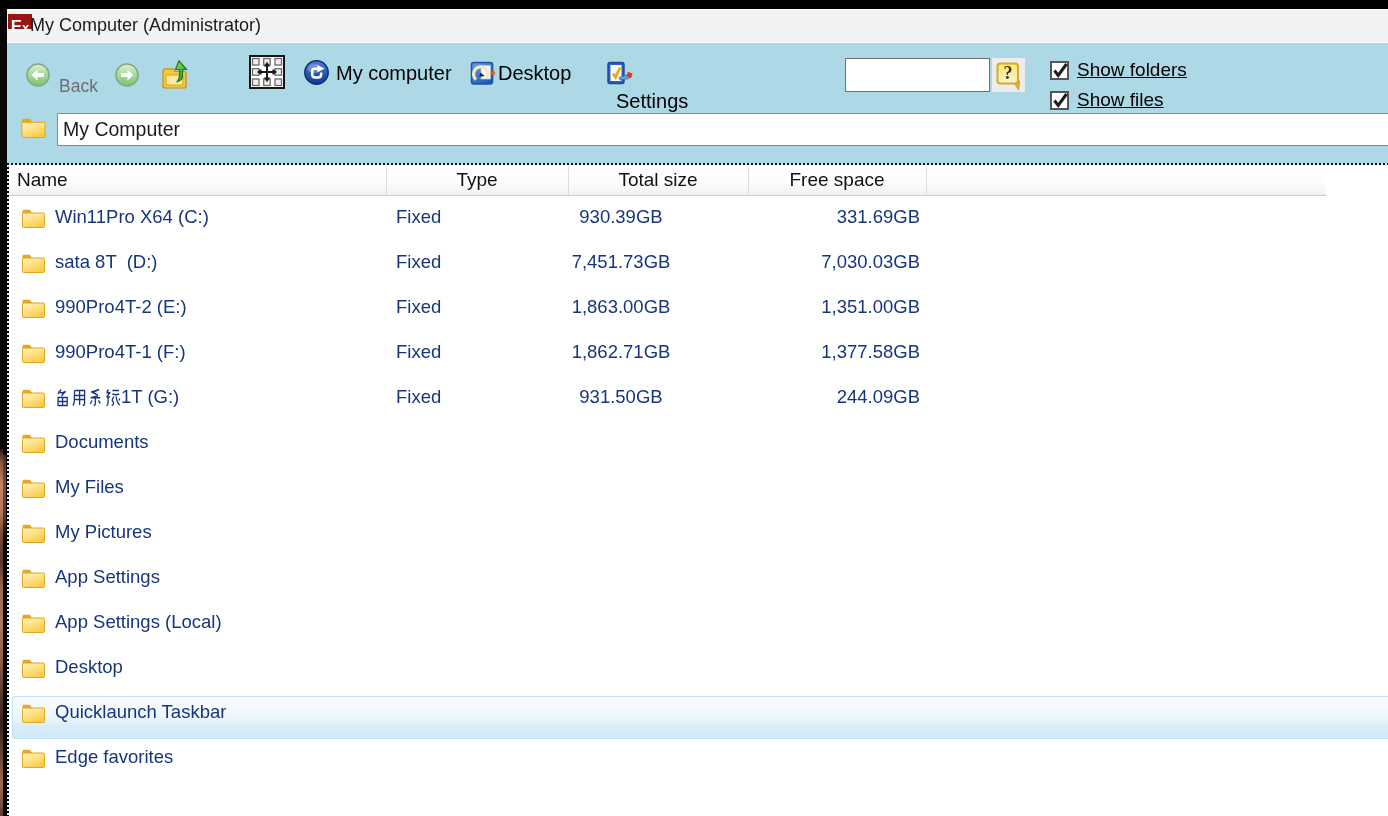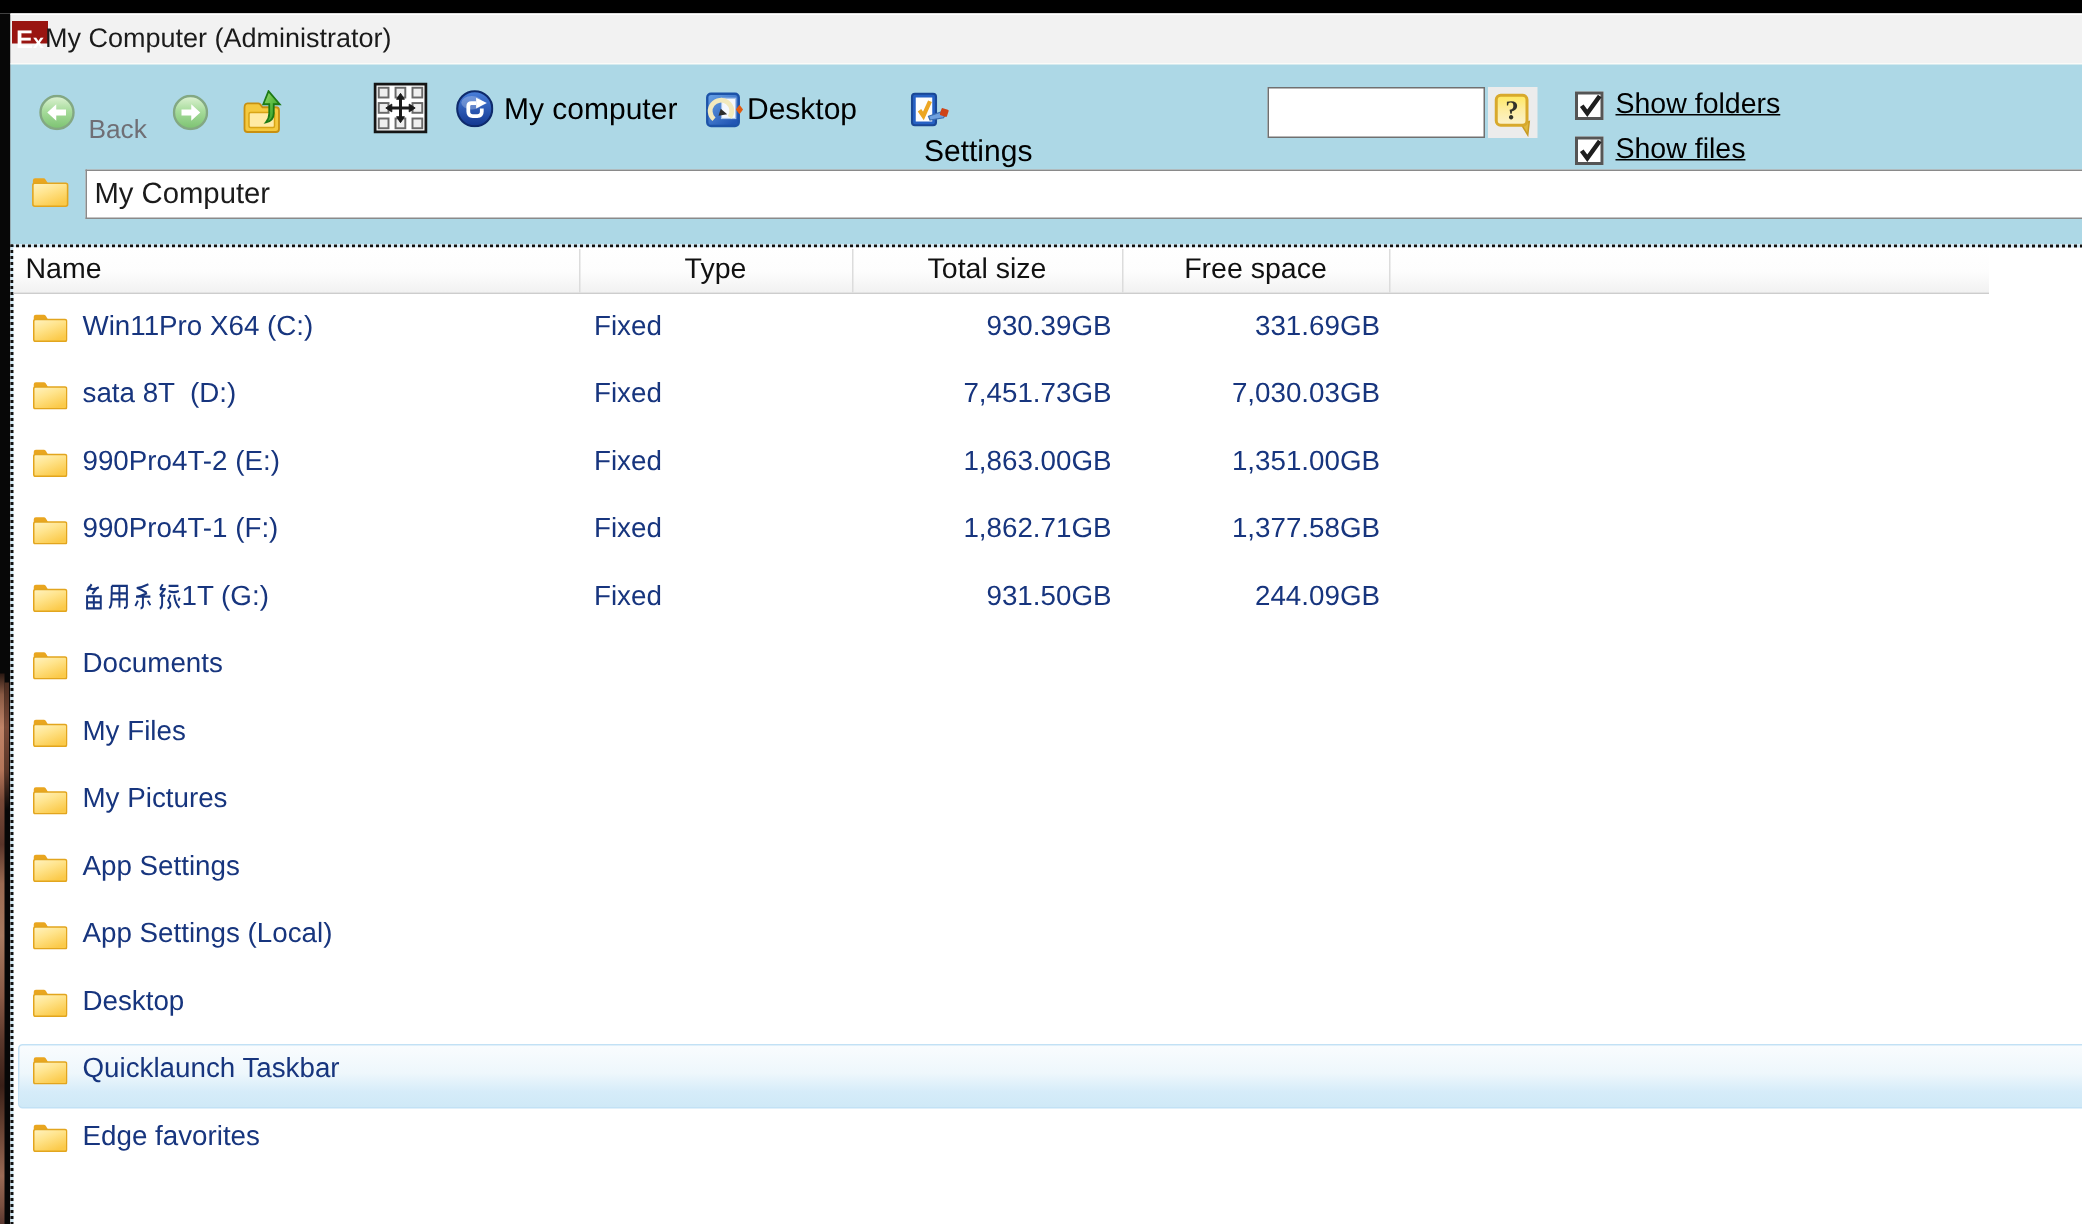--- a/index.html
+++ b/index.html
@@ -53,21 +53,21 @@
   background:linear-gradient(180deg,#ffffff 0%,#fdfdfd 55%,#f1f1f1 100%);
   border-bottom:1px solid #cdcdcd; }
 .hdr .sep { position:absolute; top:1px; width:1px; height:29px; background:#dcdcdc; }
 .hdr .lbl { position:absolute; top:0; height:31px; line-height:30px; font-size:19px; color:#111; }
 
 .rows { left:9px; top:196px; width:1133px; height:620px; }
 .row { position:absolute; left:0; width:1379px; height:45px; }
 .ritem { position:absolute; top:0; height:45px; line-height:42px; font-size:18.5px; color:#17357e; white-space:pre; }
 .rname { left:46px; }
 .rtype { left:387px; }
-.rtot  { width:192px; text-align:right; left:540px; }
+.rtot  { width:192px; text-align:center; left:516px; }
 .rfree { width:192px; text-align:right; left:719px; }
 .fold { position:absolute; left:13px; top:13px; }
 .hilite { position:absolute; left:3px; top:4.5px; width:1392px; height:43px; border-radius:3px;
   background:linear-gradient(180deg,#f9fcfe 0%,#eef7fc 45%,#d6ecf9 75%,#cfe9f7 100%);
   border:1px solid #c2e1f5; }
 </style>
 </head>
 <body>
 <svg width="0" height="0" style="position:absolute">
  <defs>

